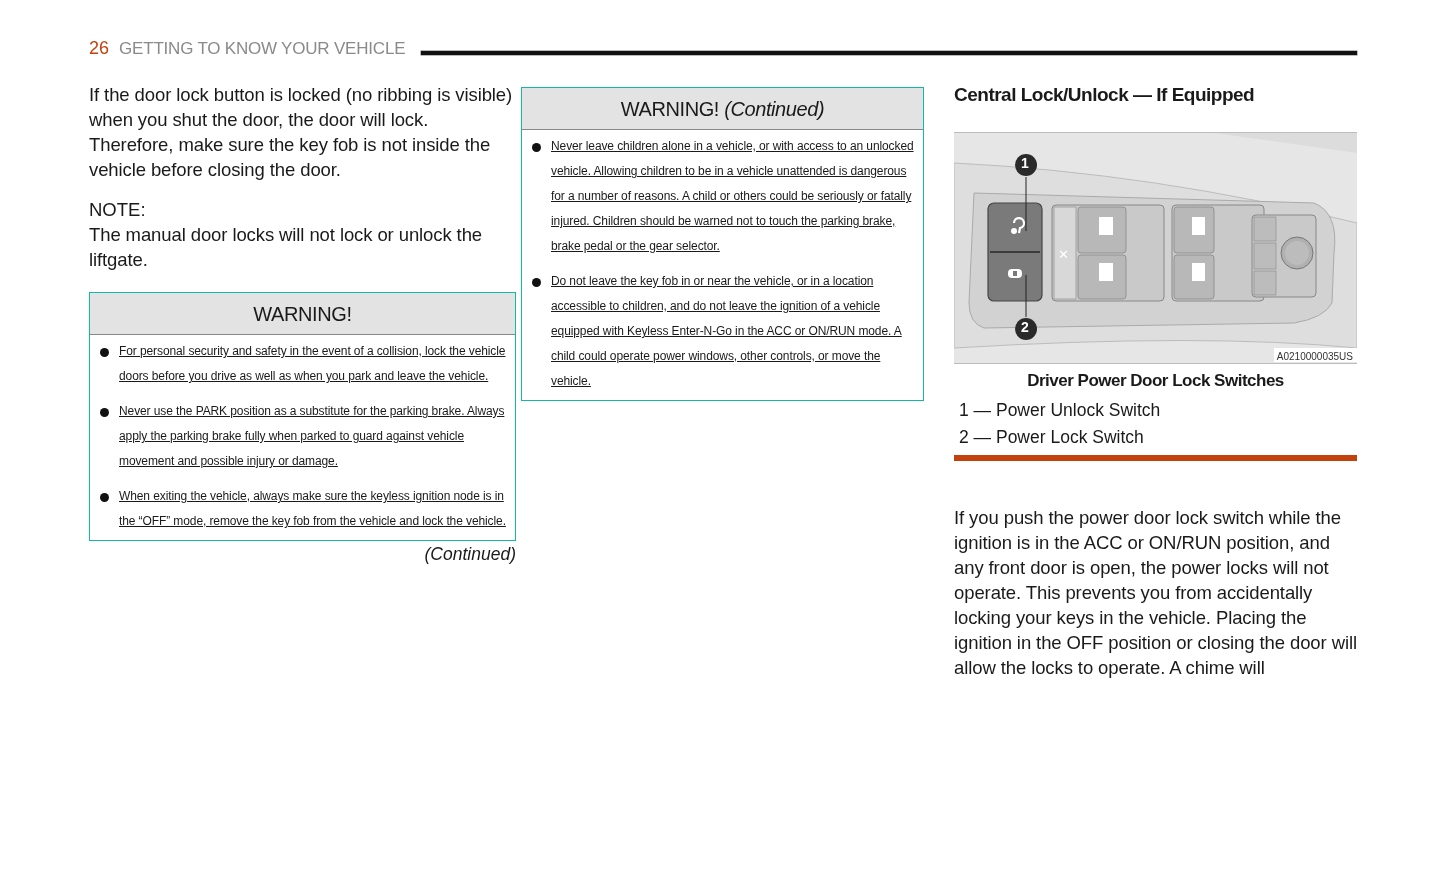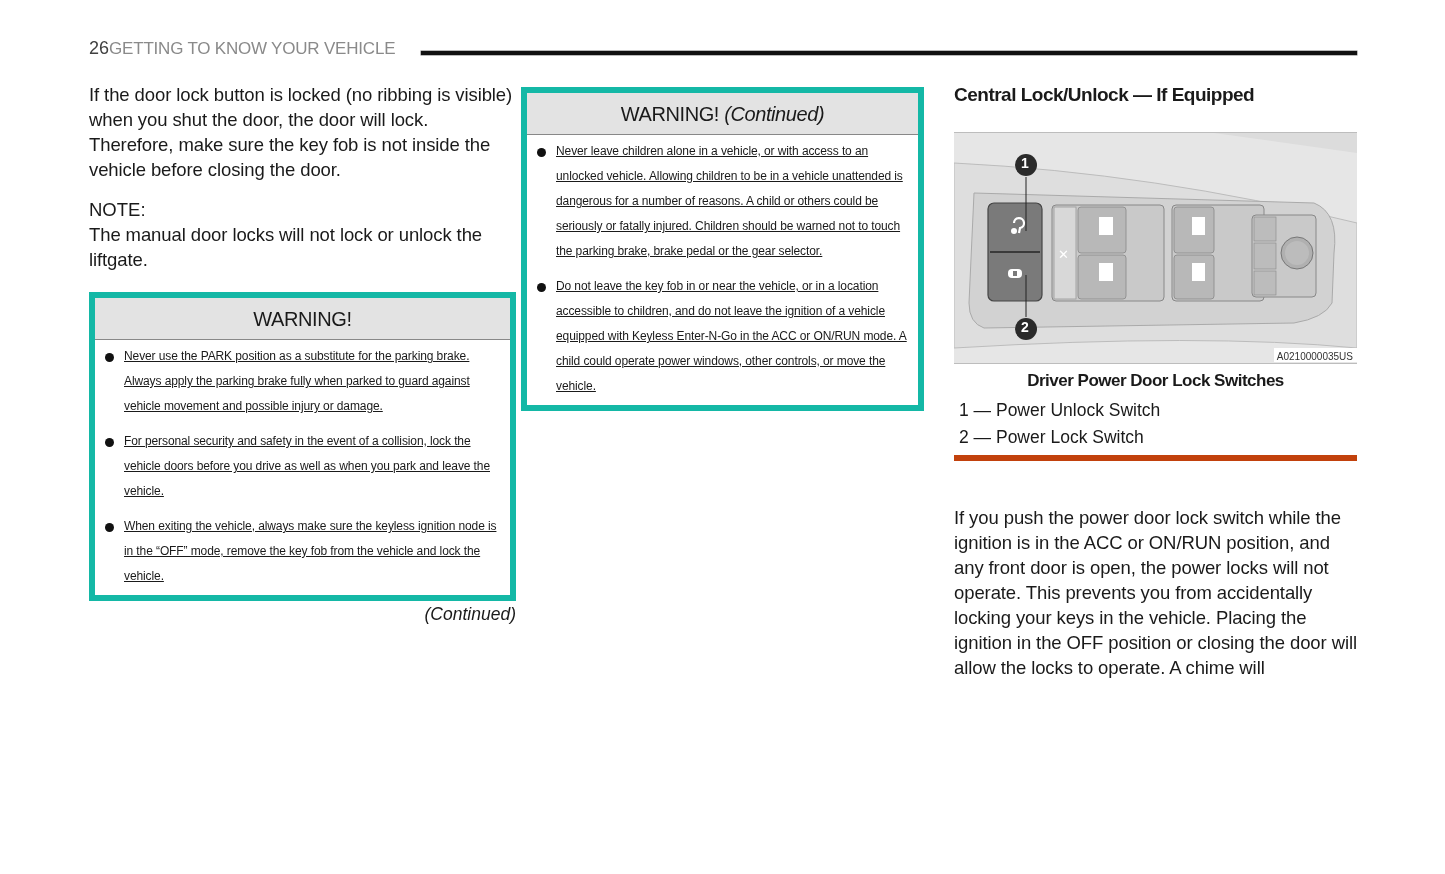--- a/index.html
+++ b/index.html
@@ -5,36 +5,36 @@
     html, body { margin: 0; padding: 0; background: #ffffff; }
     body {
       width: 1445px; height: 874px; position: relative; overflow: hidden;
       font-family: "Liberation Sans", "DejaVu Sans", sans-serif;
       color: #1a1a1a;
     }
     .header {
       position: absolute; left: 89px; top: 38px; height: 24px;
       display: flex; align-items: baseline;
     }
-    .page-num { font-size: 18px; color: #404040; }
+    .page-num { font-size: 18px; color: #c2410c; margin-right: 10px; }
     .section-title { font-size: 17px; color: #8a8a8a; letter-spacing: -0.2px; }
     .header-rule {
       position: absolute; left: 421px; top: 51px; width: 936px; height: 4px;
       background: #111; box-shadow: 0 0 0 0.5px #777;
     }
     .col { position: absolute; top: 82px; }
     .col1 { left: 89px; width: 427px; }
     .col2 { left: 521px; width: 403px; }
     .col3 { left: 954px; width: 403px; }
     p {
       margin: 0; font-size: 18.5px; line-height: 25px; letter-spacing: -0.1px;
     }
     .note-label { margin-top: 15px; font-size: 18.5px; line-height: 25px; }
     .warn-box {
-      border: 6px solid #14b8a6; background: #fff; box-sizing: border-box;
+      border: 1px solid #14b8a6; background: #fff; box-sizing: border-box;
     }
     .warn-head {
       background: #e3e3e3; border-bottom: 1px solid #888;
       text-align: center; font-size: 20px; height: 41px; line-height: 43px;
       letter-spacing: -0.4px;
     }
     .warn-head .ital { font-style: italic; }
     .warn-list { list-style: none; margin: 0; padding: 4px 8px 6px 8px; }
     .warn-list li {
       position: relative; padding-left: 21px; font-size: 12px; line-height: 25px;
@@ -77,22 +77,22 @@
 <div class="col col1">
   <p>If the door lock button is locked (no ribbing is visible) when you shut the door, the door will lock. Therefore, make sure the key fob is not inside the vehicle before closing the door.</p>
   <div class="note-label">NOTE:</div>
   <p>The manual door locks will not lock or unlock the liftgate.</p>
 
   <div class="warn-box" style="margin-top:20px;">
     <div class="warn-head">
       <span>WARNING!</span>
     </div>
     <ul class="warn-list">
+      <li>For personal security and safety in the event of a collision, lock the vehicle doors before you drive as well as when you park and leave the vehicle.</li>
       <li>Never use the PARK position as a substitute for the parking brake. Always apply the parking brake fully when parked to guard against vehicle movement and possible injury or damage.</li>
-      <li>For personal security and safety in the event of a collision, lock the vehicle doors before you drive as well as when you park and leave the vehicle.</li>
       <li>When exiting the vehicle, always make sure the keyless ignition node is in the “OFF” mode, remove the key fob from the vehicle and lock the vehicle.</li>
     </ul>
   </div>
   <div class="continued">(Continued)</div>
 </div>
 
 <div class="col col2" style="top:87px;">
   <div class="warn-box">
     <div class="warn-head">
       <span>WARNING!</span>

